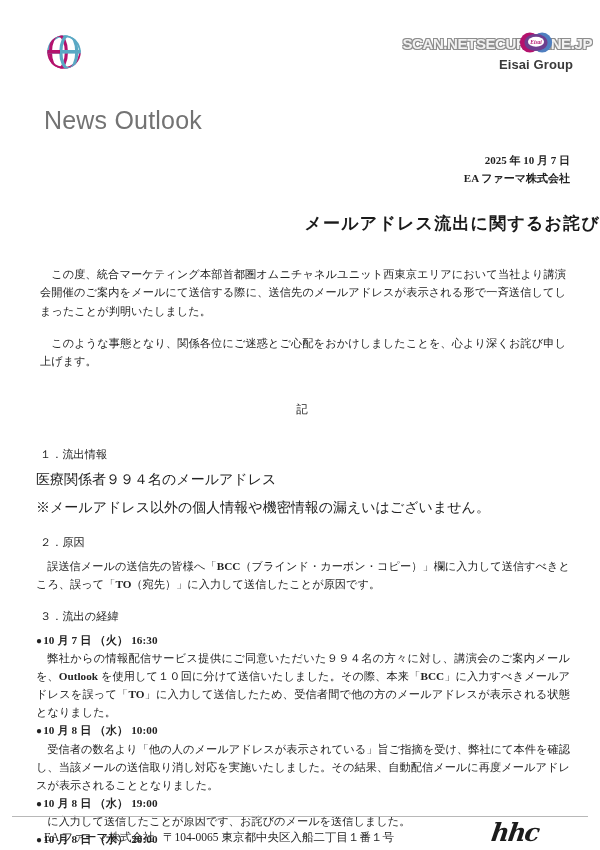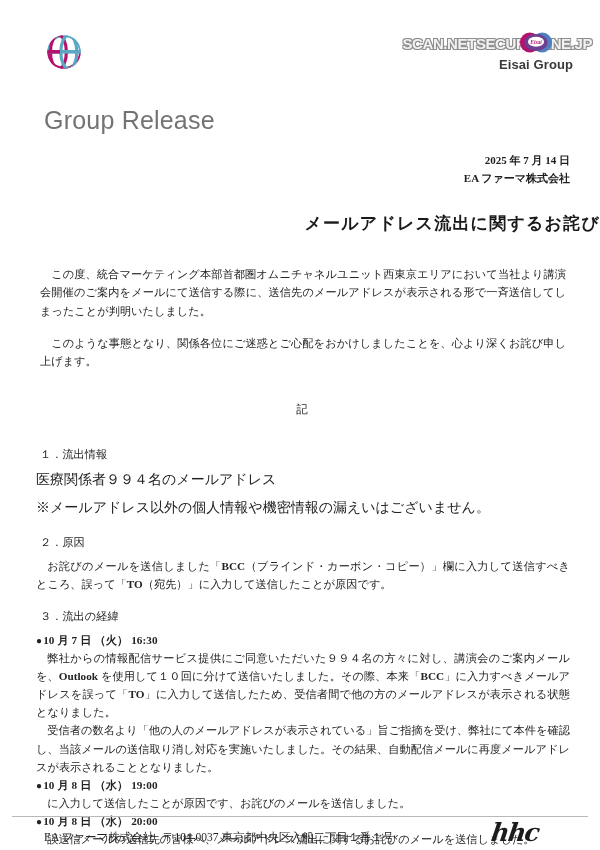--- a/index.html
+++ b/index.html
@@ -265,24 +265,24 @@
           <ellipse cx="60" cy="32" rx="30" ry="22" fill="#6e3f8f"></ellipse>
           <ellipse cx="60" cy="30" rx="21" ry="13" fill="#ffffff"></ellipse>
           <text x="60" y="35" text-anchor="middle" font-family="Liberation Serif, serif" font-size="14" font-weight="700" font-style="italic" fill="#b4126d">Eisai</text>
         </svg>
       </span>
       <div class="eisai-label">Eisai Group</div>
     </div>
 
   </div>
 
-  <div class="news-release">Group Release</div>
+  <div class="news-release">News Outlook</div>
 
   <div class="dateline">
-    <div>2025 年 7 月 14 日</div>
+    <div>2025 年 10 月 7 日</div>
     <div>EA ファーマ株式会社</div>
   </div>
 
   <div class="doc-title">メールアドレス流出に関するお詫び</div>
 
   <div class="body-area">
 
     <div class="gap-lg"></div>
     <p class="para">この度、統合マーケティング本部首都圏オムニチャネルユニット西東京エリアにおいて当社より講演会開催のご案内をメールにて送信する際に、送信先のメールアドレスが表示される形で一斉送信してしまったことが判明いたしました。</p>
     <div class="gap-sm"></div>
@@ -296,46 +296,47 @@
     <p class="sec-head">１．流出情報</p>
     <div class="gap-sm"></div>
     <p class="sec-line">医療関係者９９４名のメールアドレス</p>
     <div class="gap-sm"></div>
     <p class="sec-line">※メールアドレス以外の個人情報や機密情報の漏えいはございません。</p>
 
     <div class="gap-md"></div>
 
     <p class="sec-head">２．原因</p>
     <div class="gap-sm"></div>
-    <p class="sec-body"><span>お詫びのメールを送信しました「</span><b class="em">BCC</b><span>（ブラインド・カーボン・コピー）」欄に入力して送信すべきところ、誤って「</span><b class="em">TO</b><span>（宛先）」に入力して送信したことが原因です。</span></p>
+    <p class="sec-body"><span>誤送信メールの送信先の皆様へ「</span><b class="em">BCC</b><span>（ブラインド・カーボン・コピー）」欄に入力して送信すべきところ、誤って「</span><b class="em">TO</b><span>（宛先）」に入力して送信したことが原因です。</span></p>
 
     <div class="gap-md"></div>
 
     <p class="sec-head">３．流出の経緯</p>
     <div class="gap-sm"></div>
 
     <p class="event-head"><span class="bullet">●</span><span>10 月 7 日 （火）</span>&nbsp;<span>16:30</span></p>
     <p class="event-body"><span>弊社からの情報配信サービス提供にご同意いただいた９９４名の方々に対し、講演会のご案内メールを、</span><b class="em">Outlook</b><span> を使用して１０回に分けて送信いたしました。その際、本来「</span><b class="em">BCC</b><span>」に入力すべきメールアドレスを誤って「</span><b class="em">TO</b><span>」に入力して送信したため、受信者間で他の方のメールアドレスが表示される状態となりました。</span></p>
 
+    <p class="event-head"><span class="bullet">●</span><span>10 月 8 日 （水）</span>&nbsp;<span>10:00</span></p>
     <p class="event-body">受信者の数名より「他の人のメールアドレスが表示されている」旨ご指摘を受け、弊社にて本件を確認し、当該メールの送信取り消し対応を実施いたしました。その結果、自動配信メールに再度メールアドレスが表示されることとなりました。</p>
 
     <p class="event-head"><span class="bullet">●</span><span>10 月 8 日 （水）</span>&nbsp;<span>19:00</span></p>
     <p class="event-body">に入力して送信したことが原因です、お詫びのメールを送信しました。</p>
 
     <p class="event-head"><span class="bullet">●</span><span>10 月 8 日 （水）</span>&nbsp;<span>20:00</span></p>
     <p class="event-body">誤送信メールの送信先の皆様へ、メールアドレス流出に関するお詫びのメールを送信しました。</p>
 
     <p class="event-head"><span class="bullet">●</span><span>10 月 10 日 （金）</span>&nbsp;<span>11:00</span></p>
 
   </div>
 
   <div class="footer">
     <div class="footer-rule"></div>
     <div class="footer-inner">
-      <div class="footer-address"><span>EA ファーマ株式会社</span>&nbsp;&nbsp;&nbsp;<span>〒104-0037</span>&nbsp;<span>東京都中央区入船二丁目１番１号</span></div>
+      <div class="footer-address"><span>EA ファーマ株式会社</span>&nbsp;&nbsp;&nbsp;<span>〒104-0065</span>&nbsp;<span>東京都中央区入船二丁目１番１号</span></div>
       <div class="hhc-lockup">
         <div class="hhc-mark">hhc</div>
         <div class="hhc-label">human health care</div>
       </div>
     </div>
   </div>
 
 </div>
 
 </body></html>

